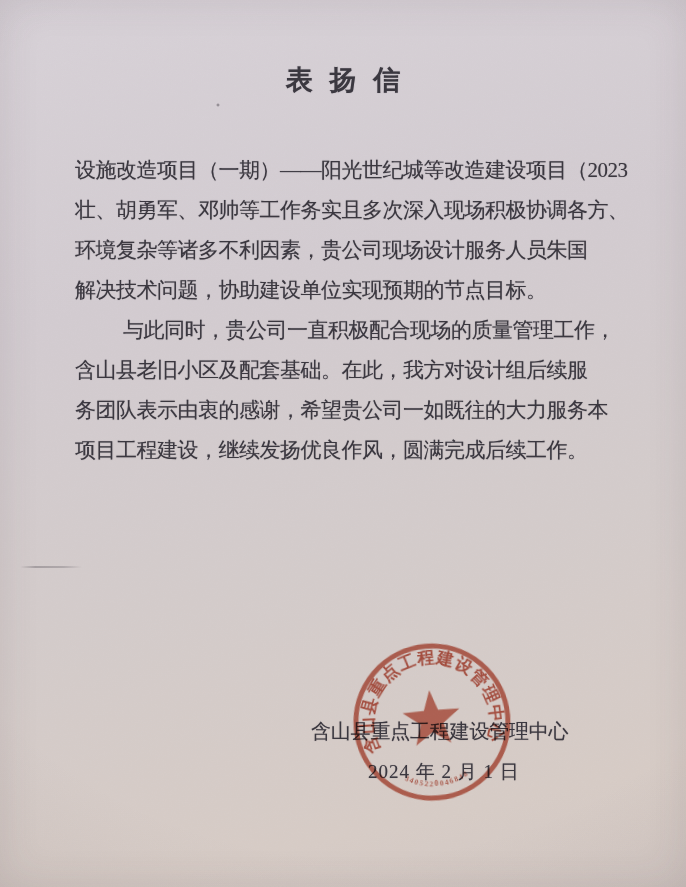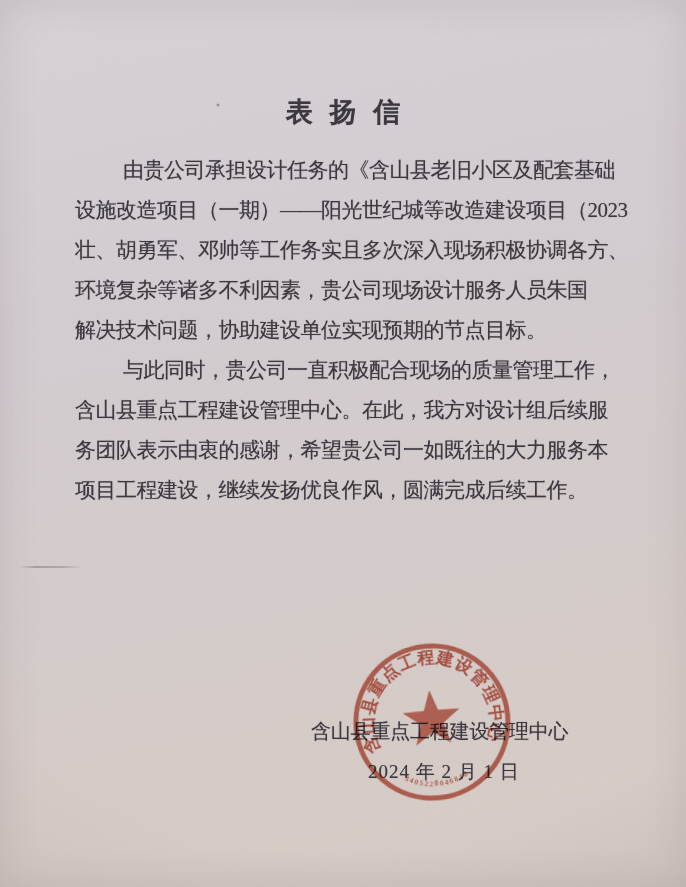--- a/index.html
+++ b/index.html
@@ -12,21 +12,21 @@
     background:
       radial-gradient(130% 95% at 52% 44%, rgba(0,0,0,0) 55%, rgba(88,78,84,0.17) 100%),
       linear-gradient(168deg,#d8d2d8 0%,#d3ccd1 32%,#d4cccb 62%,#d7ccc6 88%,#d3c8c3 100%);
     box-shadow:inset 0 0 40px rgba(70,60,66,0.12);
   }
   .grain{position:absolute;inset:0;z-index:1;pointer-events:none;opacity:.55;}
   .ink{color:#3b3840;text-shadow:0 0 1px rgba(59,56,64,0.45);}
   .title{
     position:absolute;top:62px;left:0;width:100%;z-index:2;
     text-align:center;font-size:27px;font-weight:bold;
-    letter-spacing:5px;text-indent:5px;margin-top:32px;
+    letter-spacing:5px;text-indent:5px;
   }
   .body-text{
     position:absolute;left:75px;top:150px;width:545px;z-index:2;
     font-size:21px;line-height:40px;letter-spacing:-0.5px;
     white-space:nowrap;
   }
   .line{height:40px;}
   .line.indent{padding-left:48px;}
   .signature{
     position:absolute;left:311px;top:718px;z-index:2;
@@ -64,27 +64,26 @@
     <filter id="grain-f">
       <feTurbulence type="fractalNoise" baseFrequency="0.85" numOctaves="2" stitchTiles="stitch"></feTurbulence>
       <feColorMatrix type="matrix" values="0 0 0 0 0.46  0 0 0 0 0.43  0 0 0 0 0.45  0 0 0 0.09 0"></feColorMatrix>
     </filter>
     <rect width="686" height="887" filter="url(#grain-f)"></rect>
   </svg>
 
   <div class="title ink">表 扬 信</div>
 
   <div class="body-text ink">
-    <div class="line indent">由贵公司承担设计任务的《含山县老旧小区及配套基础</div>
     <div class="line">设施改造项目（一期）——阳光世纪城等改造建设项目（2023</div>
     <div class="line">壮、胡勇军、邓帅等工作务实且多次深入现场积极协调各方、</div>
     <div class="line">环境复杂等诸多不利因素，贵公司现场设计服务人员朱国</div>
     <div class="line">解决技术问题，协助建设单位实现预期的节点目标。</div>
     <div class="line indent">与此同时，贵公司一直积极配合现场的质量管理工作，</div>
-    <div class="line">含山县重点工程建设管理中心。在此，我方对设计组后续服</div>
+    <div class="line">含山县老旧小区及配套基础。在此，我方对设计组后续服</div>
     <div class="line">务团队表示由衷的感谢，希望贵公司一如既往的大力服务本</div>
     <div class="line">项目工程建设，继续发扬优良作风，圆满完成后续工作。</div>
   </div>
 
   <div class="signature ink">含山县重点工程建设管理中心</div>
   <div class="date ink">2024 年 2 月 1 日</div>
 
   <svg class="seal" viewBox="0 0 165 165" width="165" height="165">
     <defs>
       <path id="arc-name" d="M 28.5,106.9 A 59,59 0 1 1 135.5,106.9" fill="none"></path>

